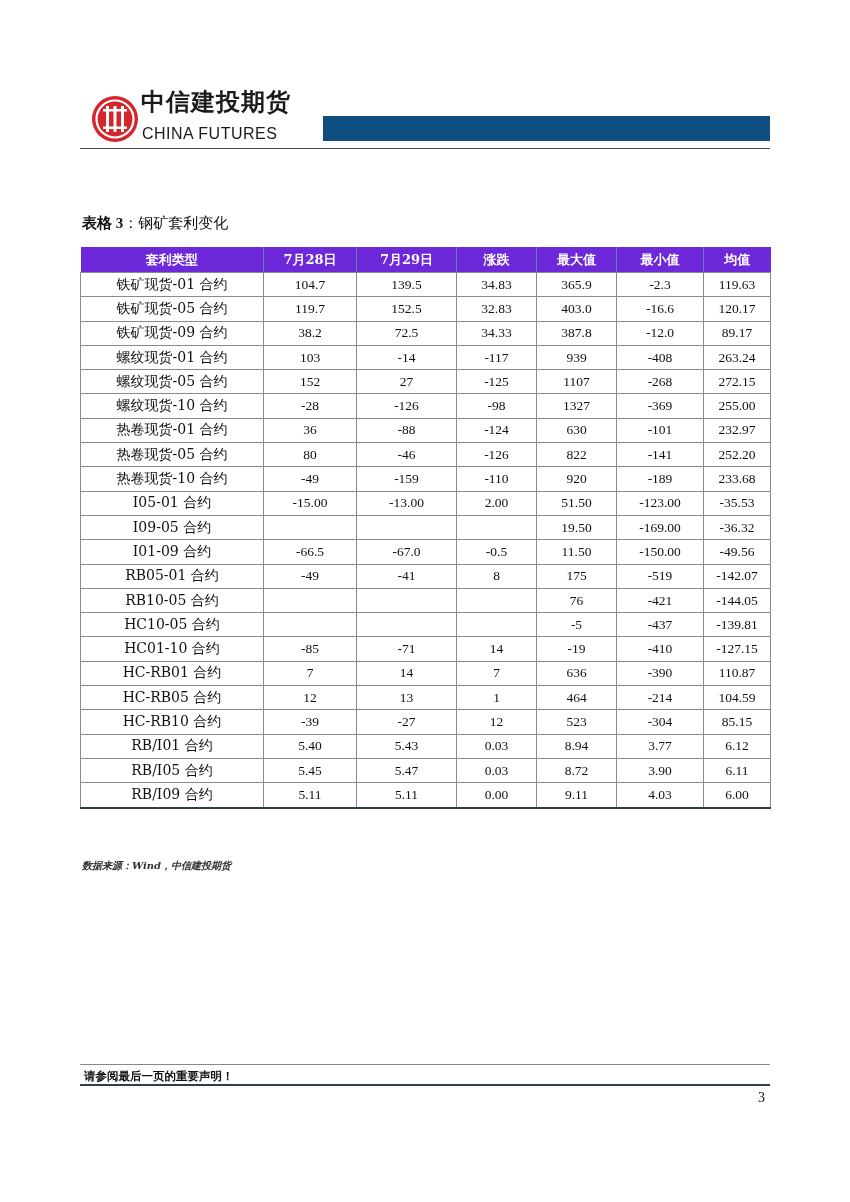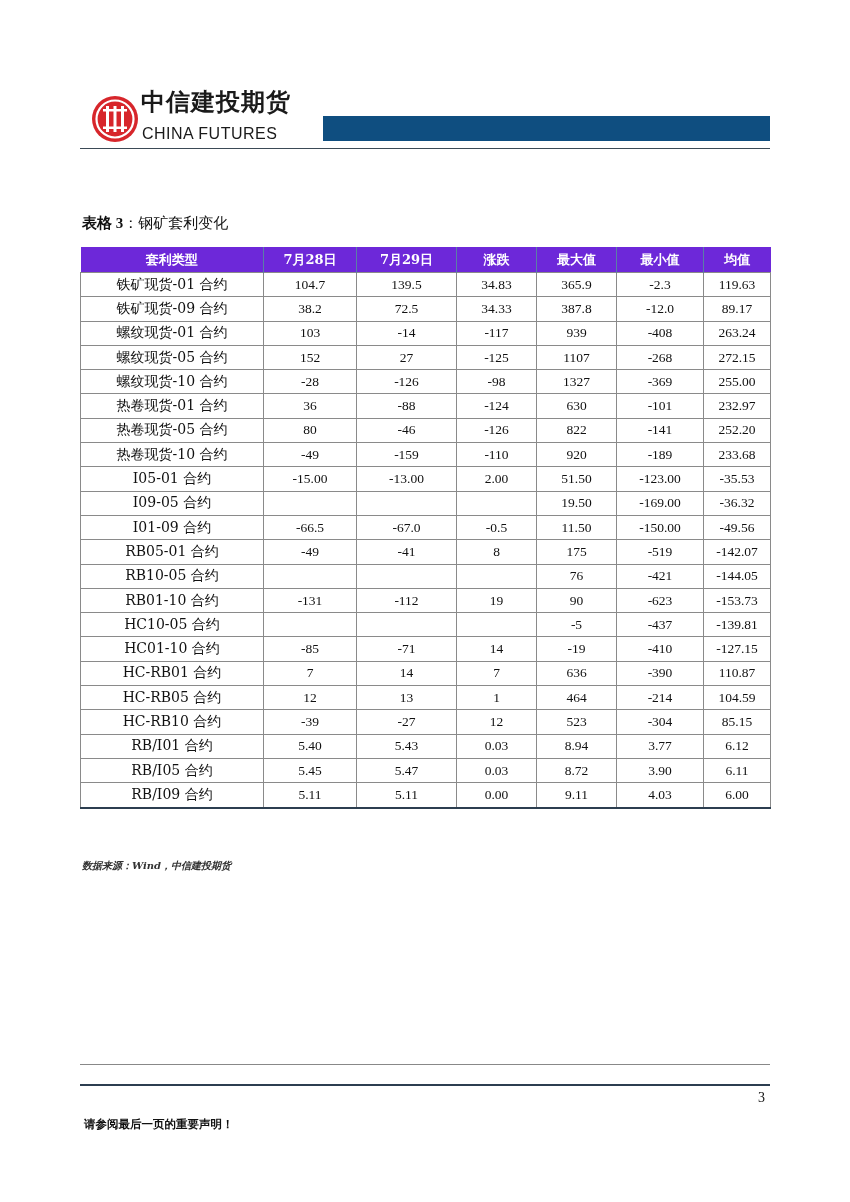--- a/index.html
+++ b/index.html
@@ -20,21 +20,21 @@
                   border-left: 1px solid #5a7ea6; font-family: "DejaVu Serif", serif; font-size: 13px; }
   table.data th:first-child { border-left: none; }
   table.data td { height: 23.3px; padding: 0; text-align: center; border: 1px solid #8a8a8a;
                   font-family: "Liberation Serif", serif; font-size: 13.5px; }
   table.data td.name { font-family: "DejaVu Serif", serif; font-size: 14px; }
   table.data tr:last-child td { border-bottom: 2px solid #2c3e50; }
   .source { position: absolute; left: 82px; top: 859px; font-size: 10px; font-style: italic; font-weight: bold;
             font-family: "DejaVu Serif", serif; color: #333; }
   .footer-rule-top { position: absolute; left: 80px; top: 1064px; width: 690px; height: 1px; background: #888; }
   .footer-note { position: absolute; left: 84px; top: 1069px; font-size: 11.5px; font-weight: bold;
-                 font-family: "DejaVu Serif", serif; color: #111; margin-top: 48px; }
+                 font-family: "DejaVu Serif", serif; color: #111; }
   .footer-rule-bottom { position: absolute; left: 80px; top: 1084px; width: 690px; height: 2px; background: #2c3e50; }
   .page-number { position: absolute; left: 758px; top: 1090px; font-size: 14px; font-family: "Liberation Serif", serif; }
 </style>
 </head>
 <body>
 
 <svg class="logo" viewBox="0 0 48 48">
   <circle cx="24" cy="24" r="23" fill="#d7262b"></circle>
   <circle cx="24" cy="24" r="18.5" fill="none" stroke="#ffffff" stroke-width="2.2"></circle>
   <rect x="15" y="11" width="3" height="26" fill="#ffffff"></rect>
@@ -75,20 +75,29 @@
       <tr>
         <td class="name">铁矿现货-01 合约</td>
         <td>104.7</td>
         <td>139.5</td>
         <td>34.83</td>
         <td>365.9</td>
         <td>-2.3</td>
         <td>119.63</td>
       </tr>
       <tr>
+        <td class="name">铁矿现货-05 合约</td>
+        <td>119.7</td>
+        <td>152.5</td>
+        <td>32.83</td>
+        <td>403.0</td>
+        <td>-16.6</td>
+        <td>120.17</td>
+      </tr>
+      <tr>
         <td class="name">铁矿现货-09 合约</td>
         <td>38.2</td>
         <td>72.5</td>
         <td>34.33</td>
         <td>387.8</td>
         <td>-12.0</td>
         <td>89.17</td>
       </tr>
       <tr>
         <td class="name">螺纹现货-01 合约</td>
@@ -183,29 +192,20 @@
       <tr>
         <td class="name">RB10-05 合约</td>
         <td></td>
         <td></td>
         <td></td>
         <td>76</td>
         <td>-421</td>
         <td>-144.05</td>
       </tr>
       <tr>
-        <td class="name">RB01-10 合约</td>
-        <td>-131</td>
-        <td>-112</td>
-        <td>19</td>
-        <td>90</td>
-        <td>-623</td>
-        <td>-153.73</td>
-      </tr>
-      <tr>
         <td class="name">HC10-05 合约</td>
         <td></td>
         <td></td>
         <td></td>
         <td>-5</td>
         <td>-437</td>
         <td>-139.81</td>
       </tr>
       <tr>
         <td class="name">HC01-10 合约</td>

